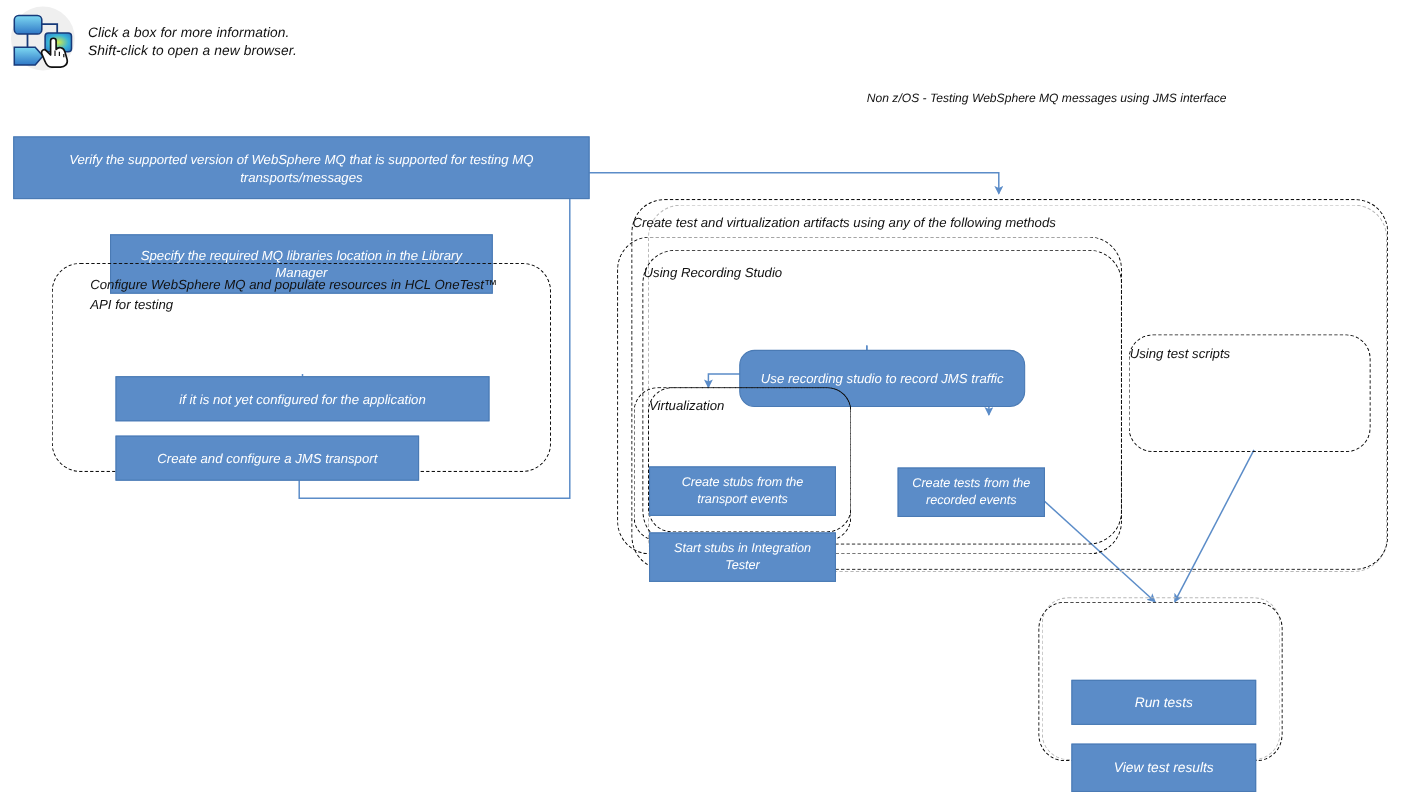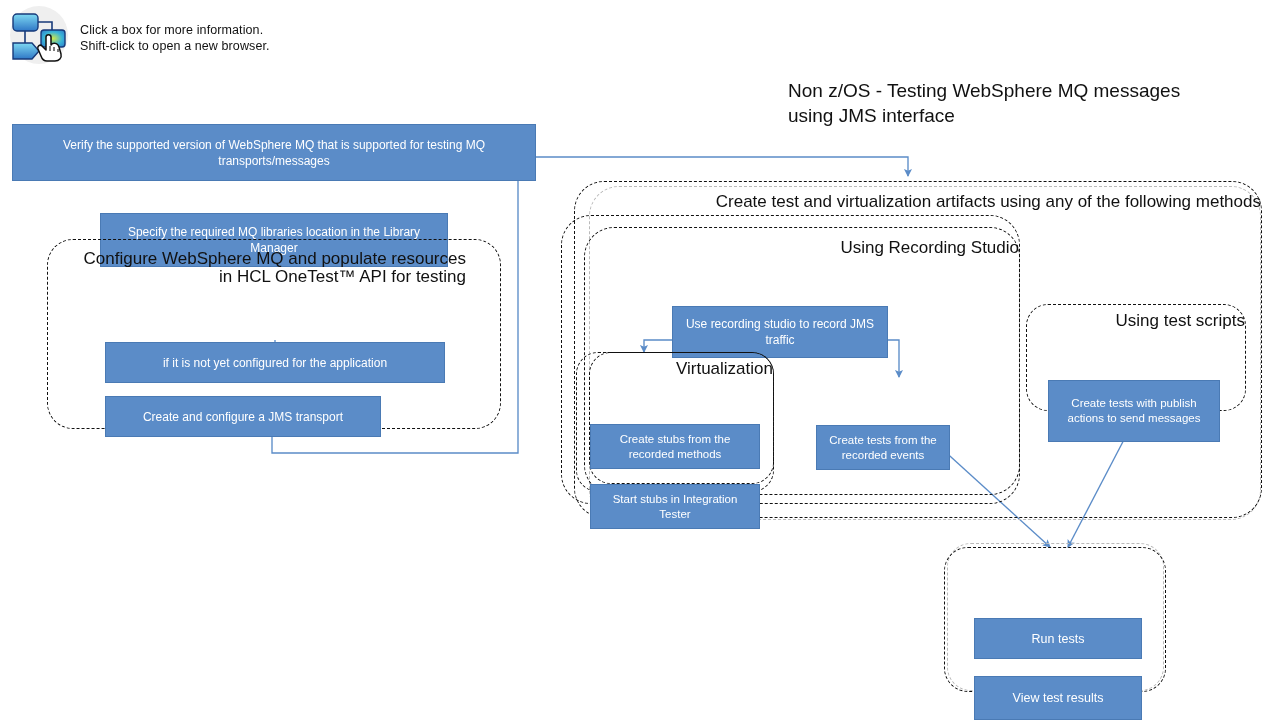--- a/index.html
+++ b/index.html
@@ -4,37 +4,37 @@
 <style>
   html,body{margin:0;padding:0;}
   body{
     width:1280px;height:720px;
     background:#ffffff;
     font-family:"Liberation Sans","DejaVu Sans",sans-serif;
     color:#000;
     overflow:hidden;
     position:relative;
   }
-  #stage{position:absolute;left:0;top:0;width:1280px;height:720px;}
+  #stage{position:absolute;left:0;top:0;width:1280px;height:720px;font-style:italic;}
 
   
   .hdr-icon{
     position:absolute;left:6px;top:4px;width:66px;height:62px;
   }
   .hdr-text{
     position:absolute;left:80px;top:22px;
     font-size:12.5px;line-height:16px;color:#111;
     white-space:nowrap;
   }
   .hdr-text div{letter-spacing:.1px;}
 
   
   .diag-title{
     position:absolute;left:788px;top:78px;width:440px;
-    font-size:19px;line-height:25px;color:#111;
+    font-size:11px;line-height:25px;color:#111;
   }
 
   
   .box{
     position:absolute;
     background:#5b8cc8;
     border:1px solid #4a7ab4;
     color:#ffffff;
     display:flex;align-items:center;justify-content:center;
     text-align:center;
@@ -51,22 +51,22 @@
     position:absolute;
     border:1.6px dashed #111111;
     border-radius:26px;
     box-sizing:border-box;
     background:transparent;
   }
   .group.light{border-color:#b9b9b9;border-width:1.4px;}
   .group-label{
     position:absolute;
     left:0;right:0;
-    text-align:right;
-    font-size:17px;line-height:18px;color:#111;
+    text-align:left;
+    font-size:12px;line-height:18px;color:#111;
   }
 
   
   #wires{position:absolute;left:0;top:0;width:1280px;height:720px;pointer-events:none;}
 </style>
 </head>
 <body>
 
 <div id="stage">
 
@@ -140,34 +140,33 @@
   <div class="group" style="left:574px;top:181px;width:688px;height:337px;border-radius:30px;">
     <div class="group-label" style="top:11px;">Create test and virtualization artifacts using any of the following methods</div>
   </div>
 
   <div class="group" style="left:561px;top:215px;width:459px;height:289px;border-radius:30px;"></div>
 
   <div class="group" style="left:584px;top:227px;width:436px;height:268px;border-radius:30px;">
     <div class="group-label" style="top:11px;">Using Recording Studio</div>
   </div>
 
-  <div class="box" style="left:672px;top:262px;width:216px;height:52px;">Use recording studio to record JMS traffic</div>
+  <div class="box" style="left:672px;top:274px;width:260px;height:52px;border-radius:14px;">Use recording studio to record JMS traffic</div>
 
   <div class="group" style="left:576px;top:352px;width:198px;height:140px;border-radius:22px;"></div>
   <div class="group" style="left:589px;top:352px;width:185px;height:132px;border-radius:22px;">
     <div class="group-label" style="top:7px;">Virtualization</div>
   </div>
-  <div class="box small" style="left:590px;top:380px;width:170px;height:45px;">Create stubs from the recorded methods</div>
+  <div class="box small" style="left:590px;top:380px;width:170px;height:45px;">Create stubs from the transport events</div>
   <div class="box small" style="left:590px;top:440px;width:170px;height:45px;">Start stubs in Integration Tester</div>
 
   <div class="box small" style="left:816px;top:381px;width:134px;height:45px;">Create tests from the recorded events</div>
 
   <div class="group" style="left:1026px;top:304px;width:220px;height:107px;border-radius:22px;">
     <div class="group-label" style="top:7px;">Using test scripts</div>
   </div>
-  <div class="box small" style="left:1048px;top:336px;width:172px;height:62px;">Create tests with publish actions to send messages</div>
 
   <div class="group light" style="left:947px;top:543px;width:217px;height:148px;border-radius:24px;"></div>
   <div class="group" style="left:944px;top:547px;width:222px;height:145px;border-radius:24px;"></div>
   <div class="box t13" style="left:974px;top:574px;width:168px;height:41px;">Run tests</div>
   <div class="box t13" style="left:974px;top:632px;width:168px;height:44px;">View test results</div>
 
 </div>
 
 </body></html>

